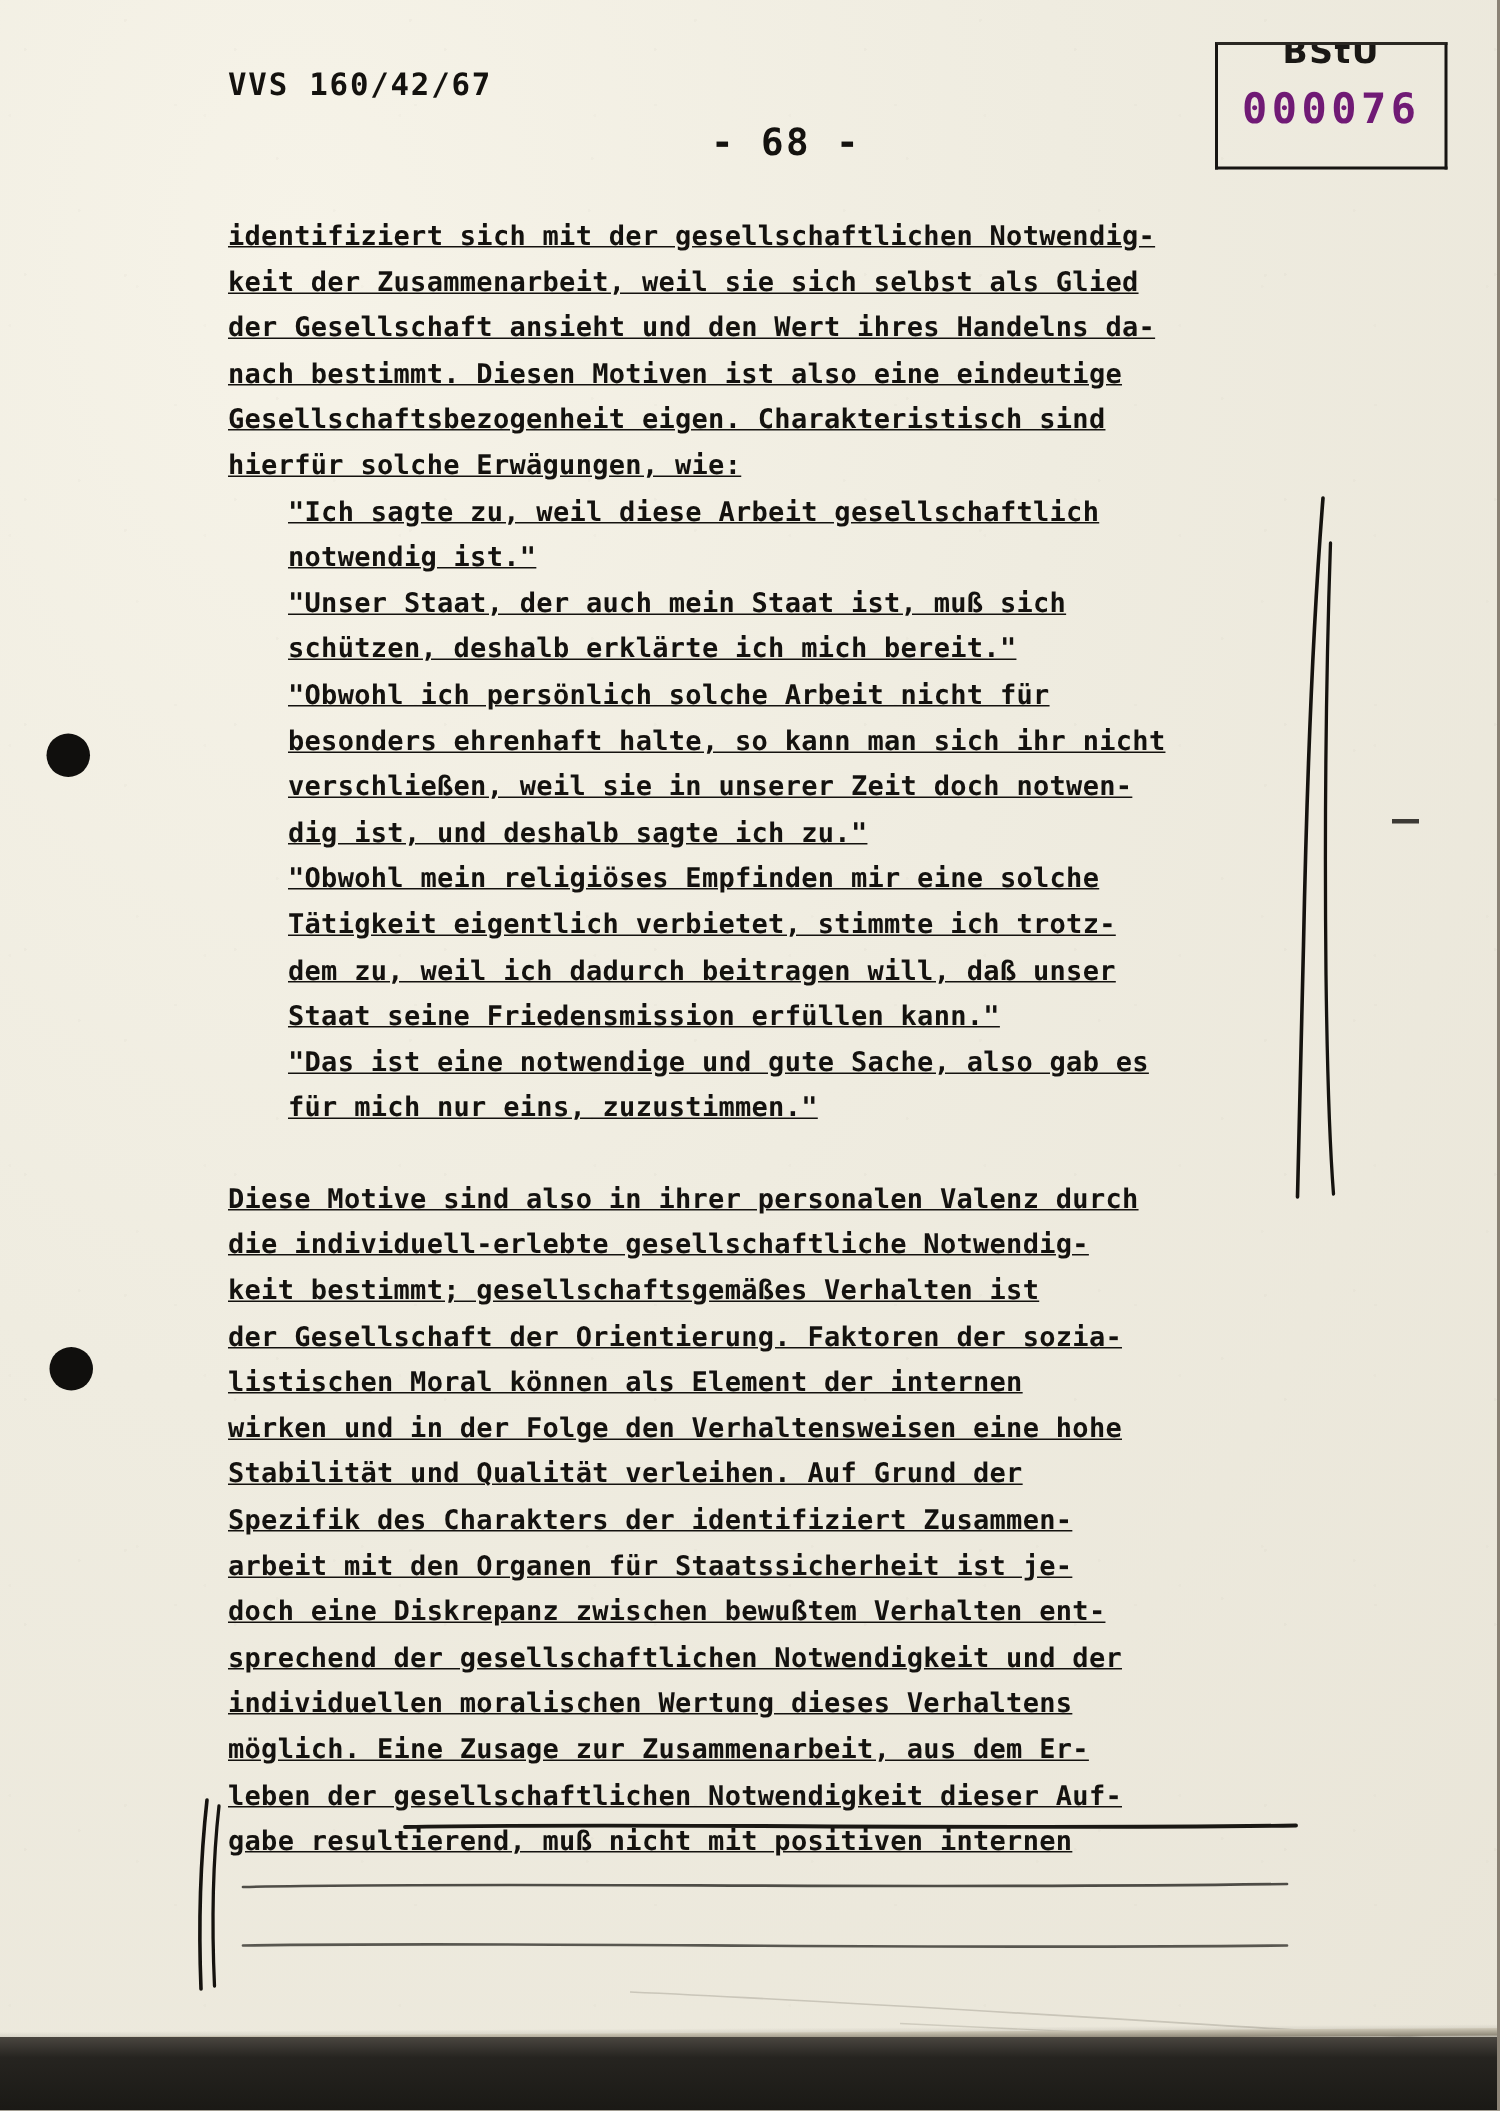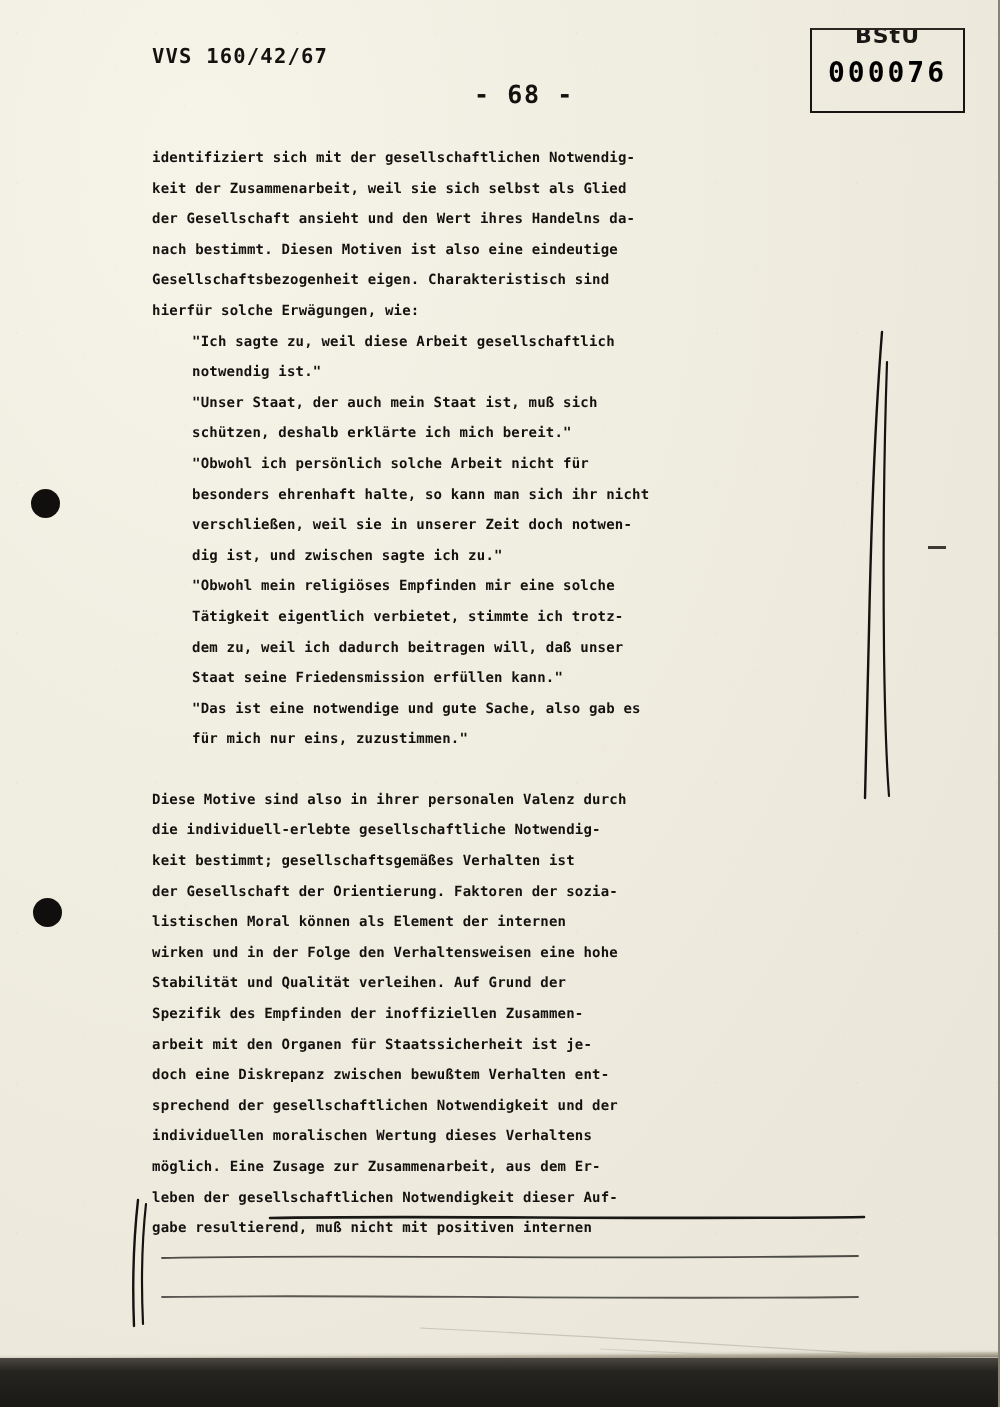--- a/index.html
+++ b/index.html
@@ -127,37 +127,38 @@
     font-weight: 700;
   }
   #stamp-id {
     position: absolute;
     left: 0;
     top: 26px;
     width: 100%;
     text-align: center;
     font-size: 28px;
     letter-spacing: 3px;
-    color: #000000;
+    color: #701a75;
     font-family: "DejaVu Sans Mono", monospace;
     font-weight: 700;
   }
 
   
   #body-text {
     position: absolute;
     left: 152px;
     top: 143px;
     width: 760px;
   }
   .line {
-    font-size: 14px;
+    font-size: 18px;
     line-height: 30.6px;
     height: 30.6px;
     white-space: pre;
+    text-decoration: underline;
   }
   .indent-quote { padding-left: 40px; }
   .gap          { height: 30px; }
 
   
   .punch {
     position: absolute;
     width: 29px;
     height: 29px;
     border-radius: 50%;
@@ -223,21 +224,21 @@
 
     <div>
       <div class="typed line indent-quote">"Unser Staat, der auch mein Staat ist, muß sich</div>
       <div class="typed line indent-quote">schützen, deshalb erklärte ich mich bereit."</div>
     </div>
 
     <div>
       <div class="typed line indent-quote">"Obwohl ich persönlich solche Arbeit nicht für</div>
       <div class="typed line indent-quote">besonders ehrenhaft halte, so kann man sich ihr nicht</div>
       <div class="typed line indent-quote">verschließen, weil sie in unserer Zeit doch notwen-</div>
-      <div class="typed line indent-quote">dig ist, und zwischen sagte ich zu."</div>
+      <div class="typed line indent-quote">dig ist, und deshalb sagte ich zu."</div>
     </div>
 
     <div>
       <div class="typed line indent-quote">"Obwohl mein religiöses Empfinden mir eine solche</div>
       <div class="typed line indent-quote">Tätigkeit eigentlich verbietet, stimmte ich trotz-</div>
       <div class="typed line indent-quote">dem zu, weil ich dadurch beitragen will, daß unser</div>
       <div class="typed line indent-quote">Staat seine Friedensmission erfüllen kann."</div>
     </div>
 
     <div>
@@ -248,21 +249,21 @@
     <div class="gap"></div>
 
     <div>
       <div class="typed line">Diese Motive sind also in ihrer personalen Valenz durch</div>
       <div class="typed line">die individuell-erlebte gesellschaftliche Notwendig-</div>
       <div class="typed line">keit bestimmt; gesellschaftsgemäßes Verhalten ist</div>
       <div class="typed line">der Gesellschaft der Orientierung. Faktoren der sozia-</div>
       <div class="typed line">listischen Moral können als Element der internen</div>
       <div class="typed line">wirken und in der Folge den Verhaltensweisen eine hohe</div>
       <div class="typed line">Stabilität und Qualität verleihen. Auf Grund der</div>
-      <div class="typed line">Spezifik des Empfinden der inoffiziellen Zusammen-</div>
+      <div class="typed line">Spezifik des Charakters der identifiziert Zusammen-</div>
       <div class="typed line">arbeit mit den Organen für Staatssicherheit ist je-</div>
       <div class="typed line">doch eine Diskrepanz zwischen bewußtem Verhalten ent-</div>
       <div class="typed line">sprechend der gesellschaftlichen Notwendigkeit und der</div>
       <div class="typed line">individuellen moralischen Wertung dieses Verhaltens</div>
       <div class="typed line">möglich. Eine Zusage zur Zusammenarbeit, aus dem Er-</div>
       <div class="typed line">leben der gesellschaftlichen Notwendigkeit dieser Auf-</div>
       <div class="typed line">gabe resultierend, muß nicht mit positiven internen</div>
     </div>
   </div>
 

